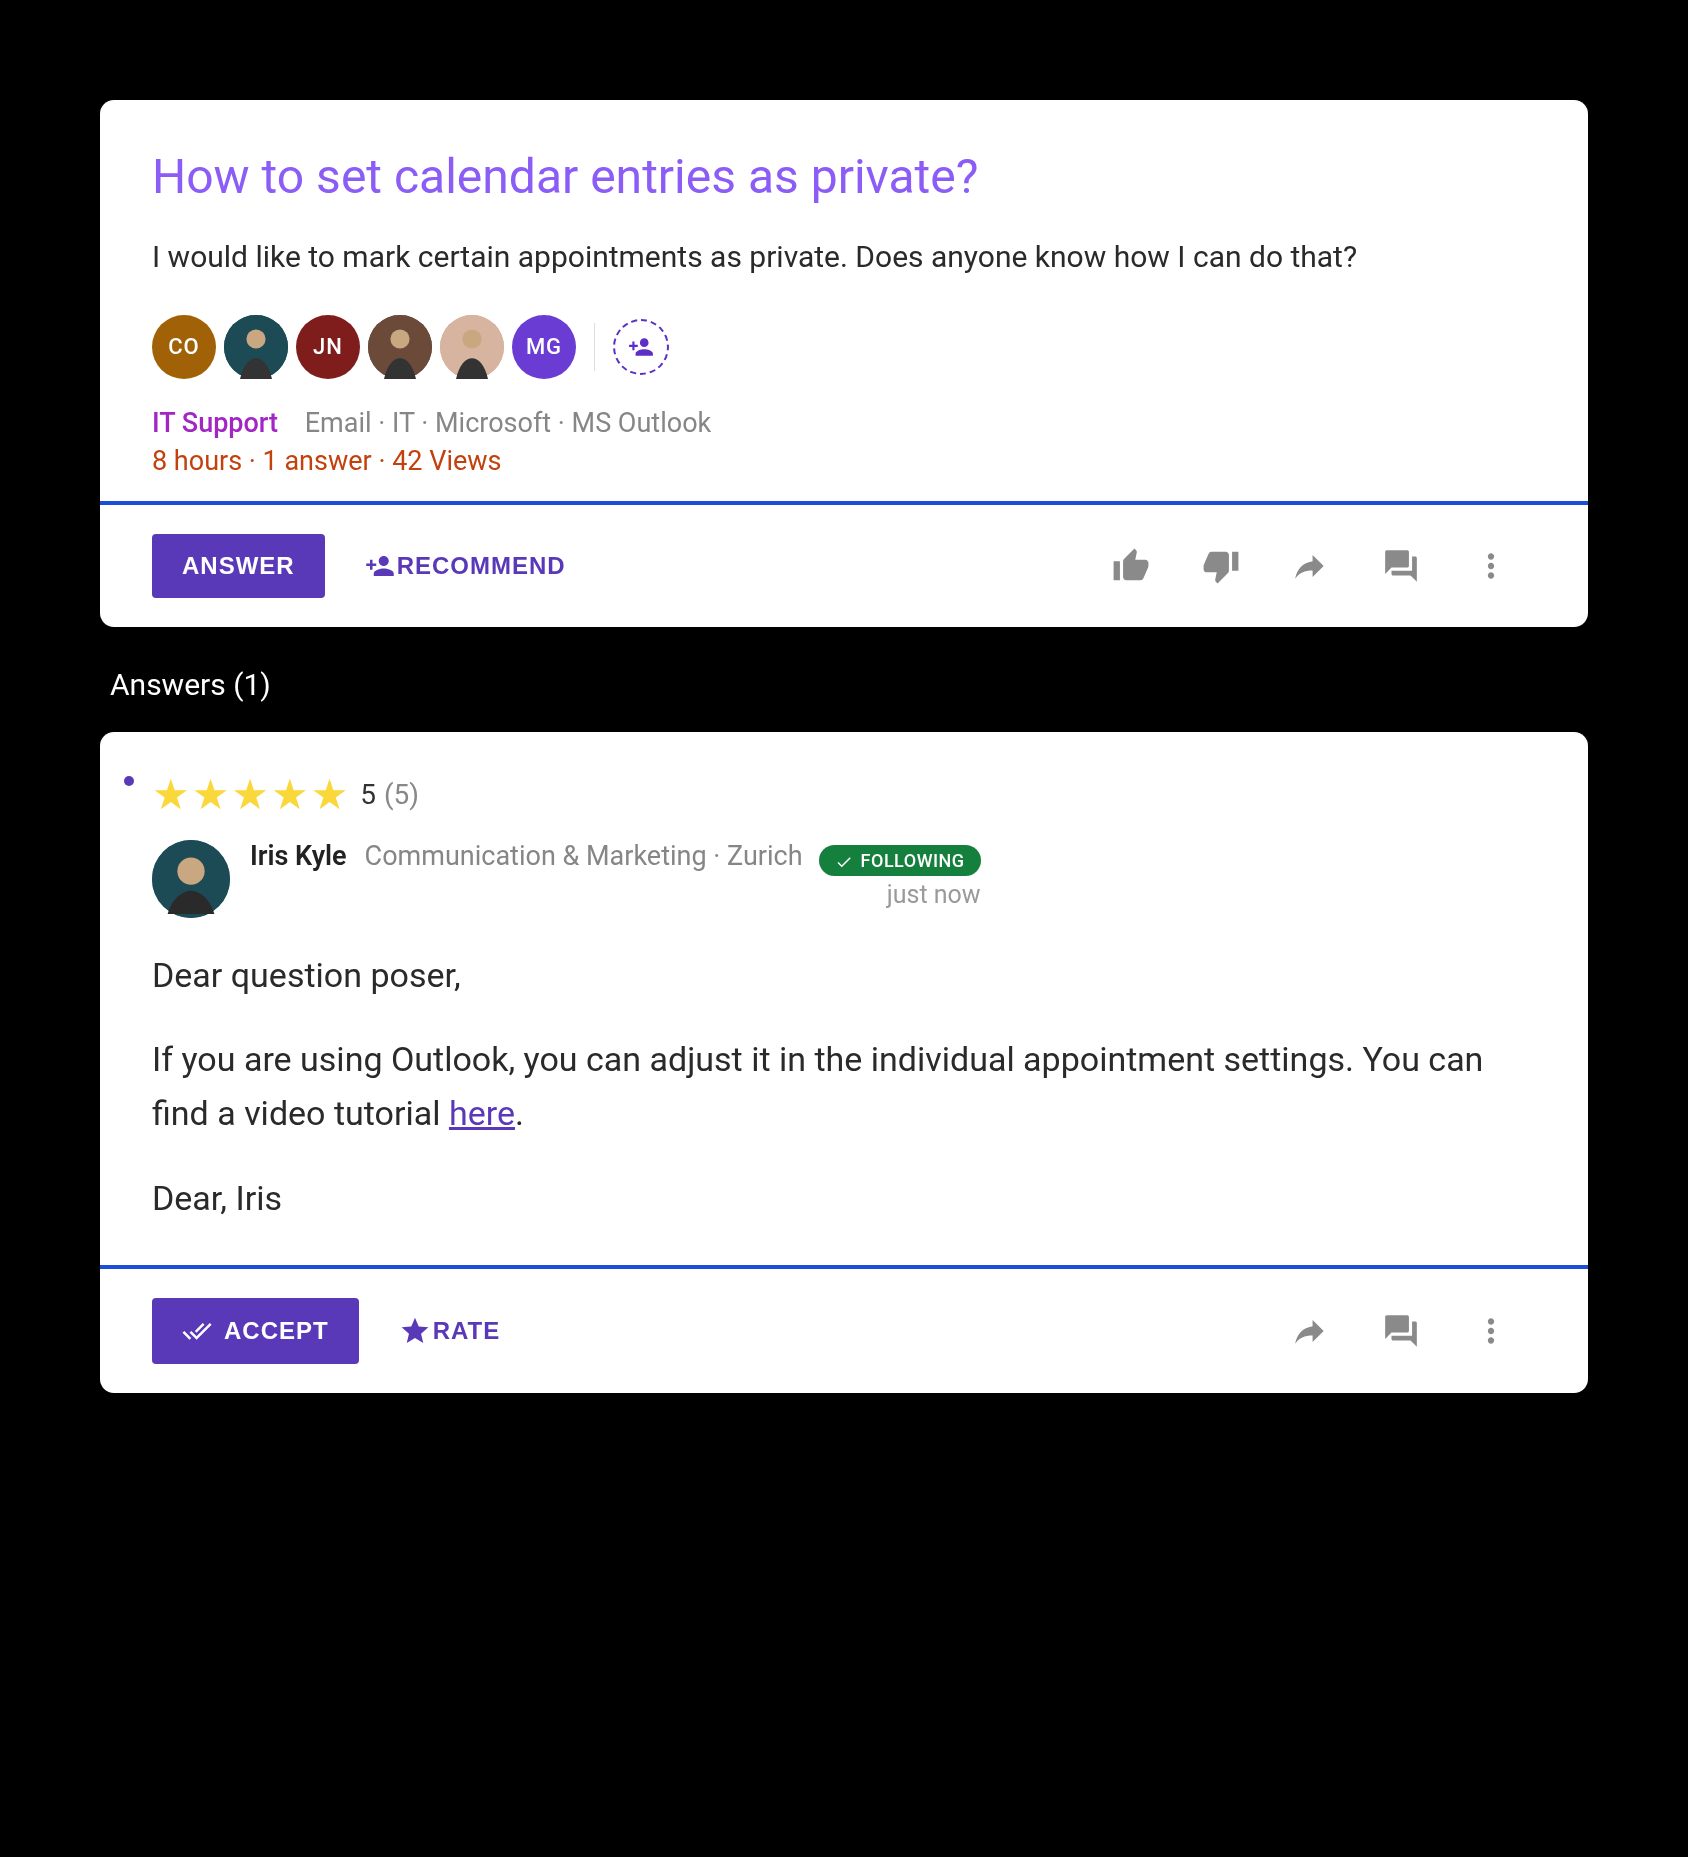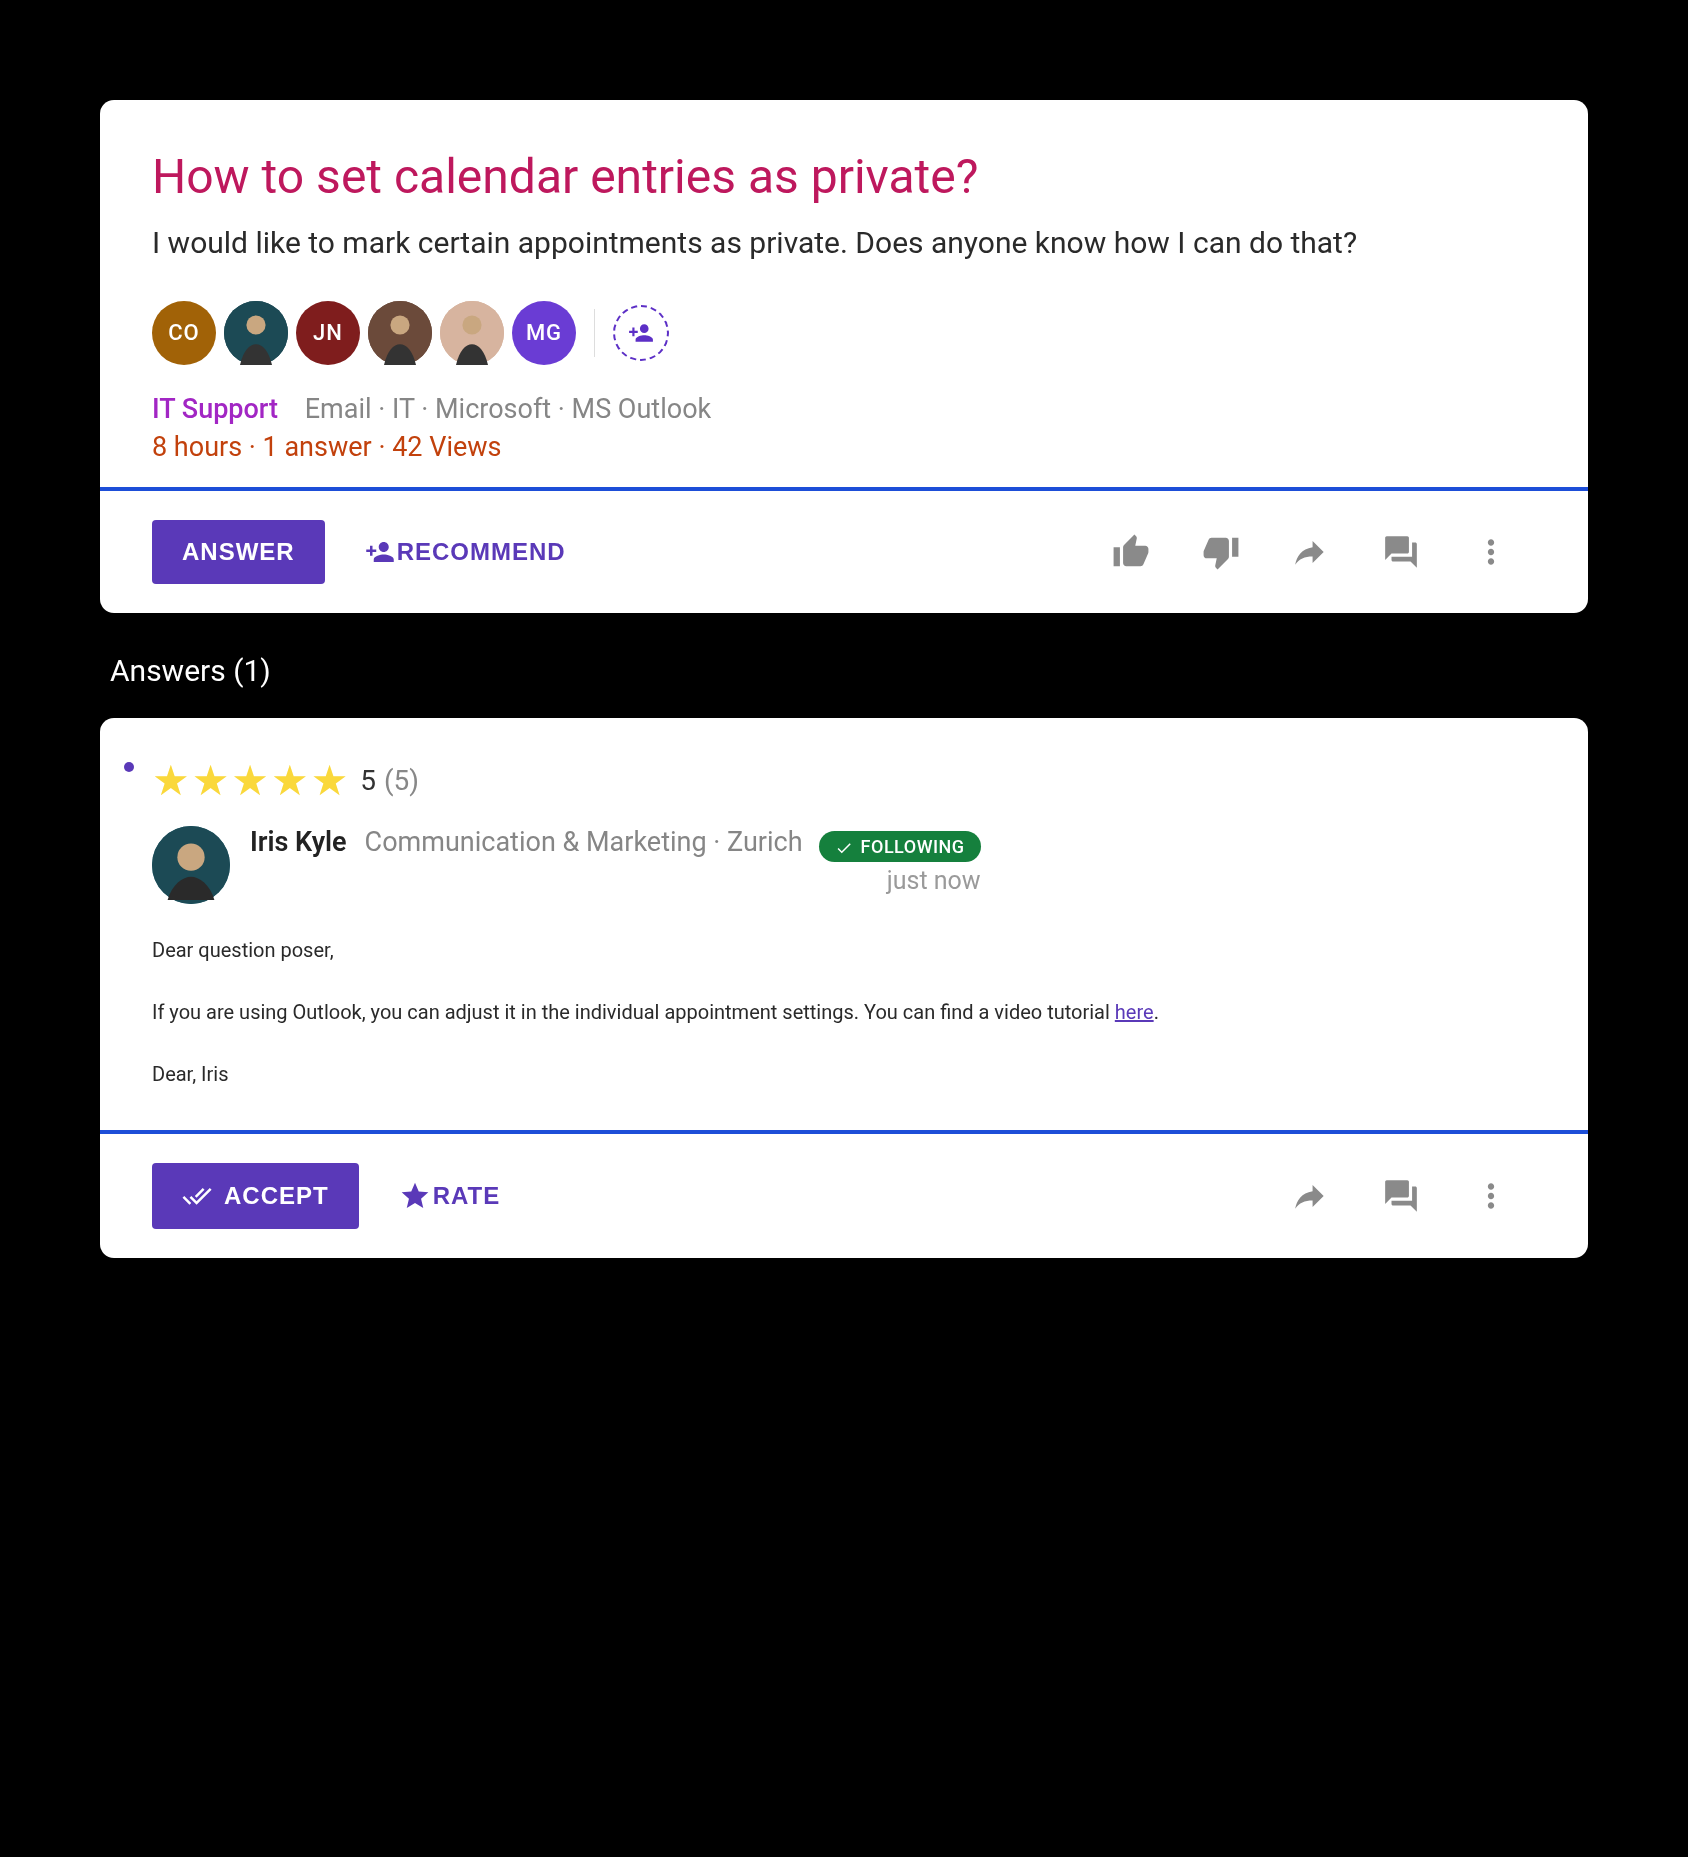--- a/index.html
+++ b/index.html
@@ -12,21 +12,21 @@
     color:#202124;
   }
   .canvas { width:1488px; margin:0 auto; }
   .card {
     background:#fff;
     border-radius:14px;
     box-shadow:0 4px 24px rgba(0,0,0,.25);
     overflow:hidden;
   }
   .q-card { padding:48px 52px 0 52px; }
-  .q-title { font-size:48px; font-weight:400; margin:0 0 16px 0; color:#be185d; }
+  .q-title { font-size:48px; font-weight:400; margin:0 0 30px 0; color:#8b5cf6; }
   .q-body { font-size:30px; font-weight:400; line-height:1.45; color:#2a2a2a; margin:0 0 36px 0; }
   .avatars { display:flex; align-items:center; gap:8px; margin-bottom:28px; }
   .avatar {
     width:64px; height:64px; border-radius:50%;
     display:flex; align-items:center; justify-content:center;
     font-size:22px; font-weight:500; color:#fff; letter-spacing:1px;
     flex-shrink:0;
   }
   .avatar.photo { background:#444; }
   .avatar.photo svg { width:100%; height:100%; }
@@ -85,21 +85,21 @@
   .author-meta .name { font-size:27px; font-weight:600; color:#222; margin-right:14px; }
   .author-meta .dept { font-size:27px; color:#868686; }
   .author-meta .time { font-size:25px; color:#9a9a9a; margin-top:4px; display:block;text-align:right; }
   .badge {
     display:inline-flex; align-items:flex-end; gap:8px;
     background:#15803d; color:#fff;
     font-size:18px; font-weight:500; letter-spacing:.5px;
     padding:5px 16px; border-radius:18px; margin-left:12px;
     vertical-align:middle;
   }
-  .answer-body { font-size:20px; line-height:1.6; color:#2a2a2a; margin-bottom:40px; }
+  .answer-body { font-size:34px; line-height:1.6; color:#2a2a2a; margin-bottom:40px; }
   .answer-body a { color:#5a39b8; text-decoration:underline; }
   .answer-body p { margin:0 0 30px 0; }
   .answer-body p:last-child { margin-bottom:0; }
 </style>
 </head>
 <body>
 
 <div class="canvas">
 
   <div class="card q-card">

